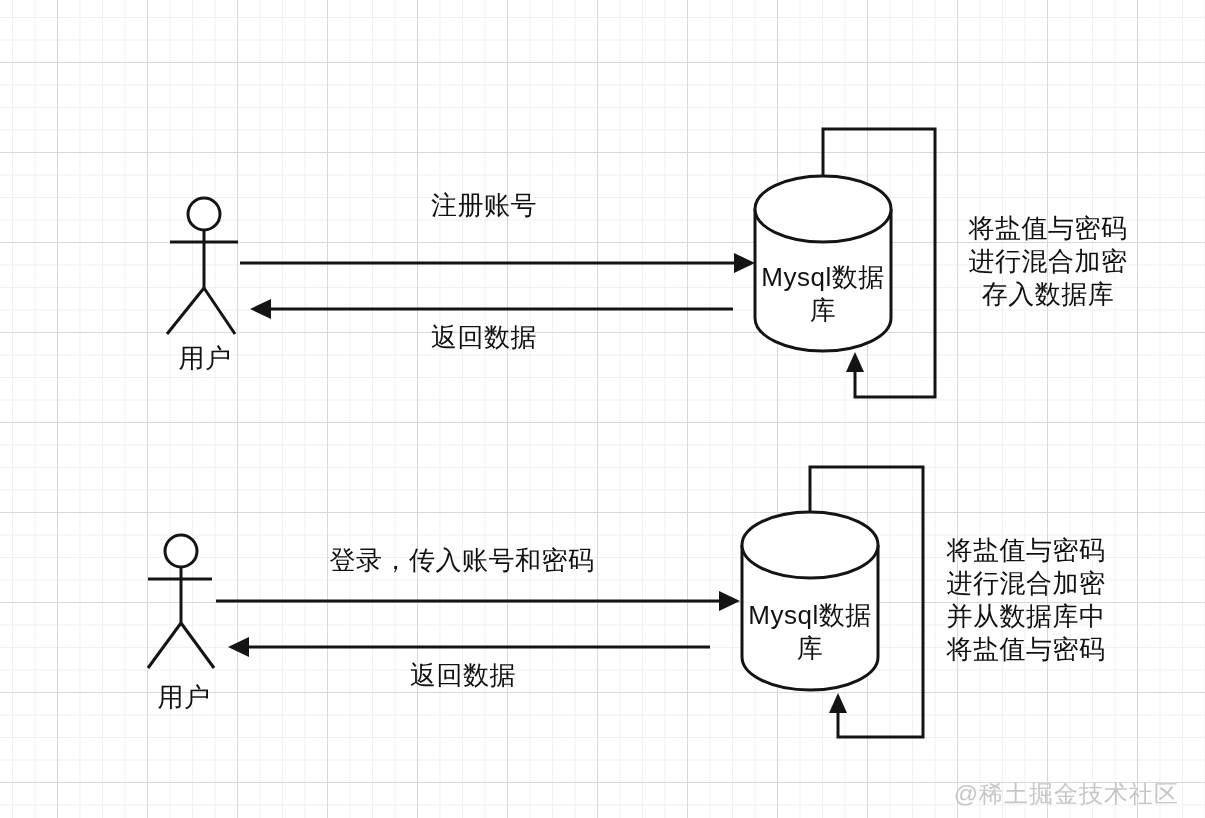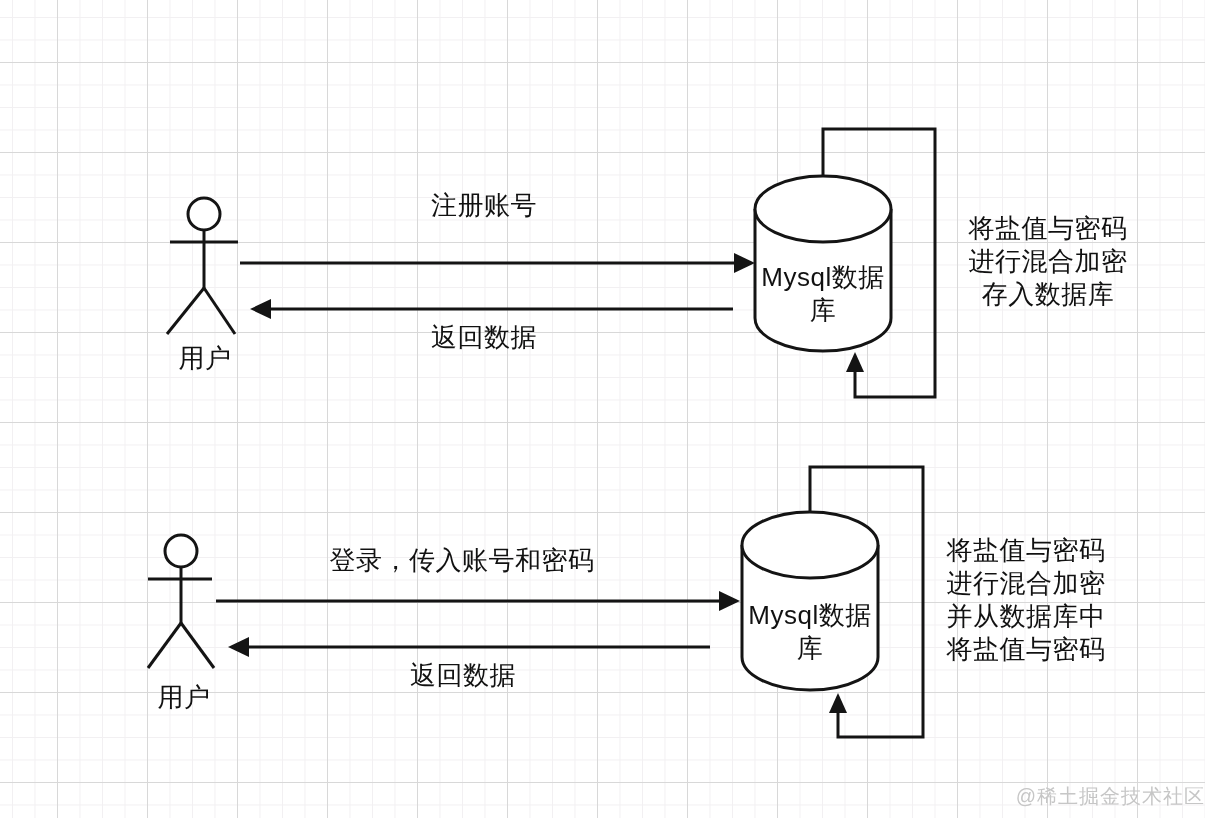--- a/index.html
+++ b/index.html
@@ -25,23 +25,23 @@
     transform: translate(-50%, -50%);
     font-size: 26px;
     line-height: 33px;
     color: #111111;
     text-align: center;
     white-space: nowrap;
     letter-spacing: 0.5px;
   }
   .watermark {
     position: absolute;
-    right: 0;
+    right: 26px;
     bottom: 8px;
-    font-size: 20px;
+    font-size: 24px;
     color: #c6c6c6;
     letter-spacing: 1px;
   }
   svg * { vector-effect: non-scaling-stroke; }
   .stroke { stroke: #141414; stroke-width: 3; fill: none; }
   .fillwhite { fill: #ffffff; }
   .head { fill: #141414; stroke: none; }
 </style>
 </head>
 <body>

